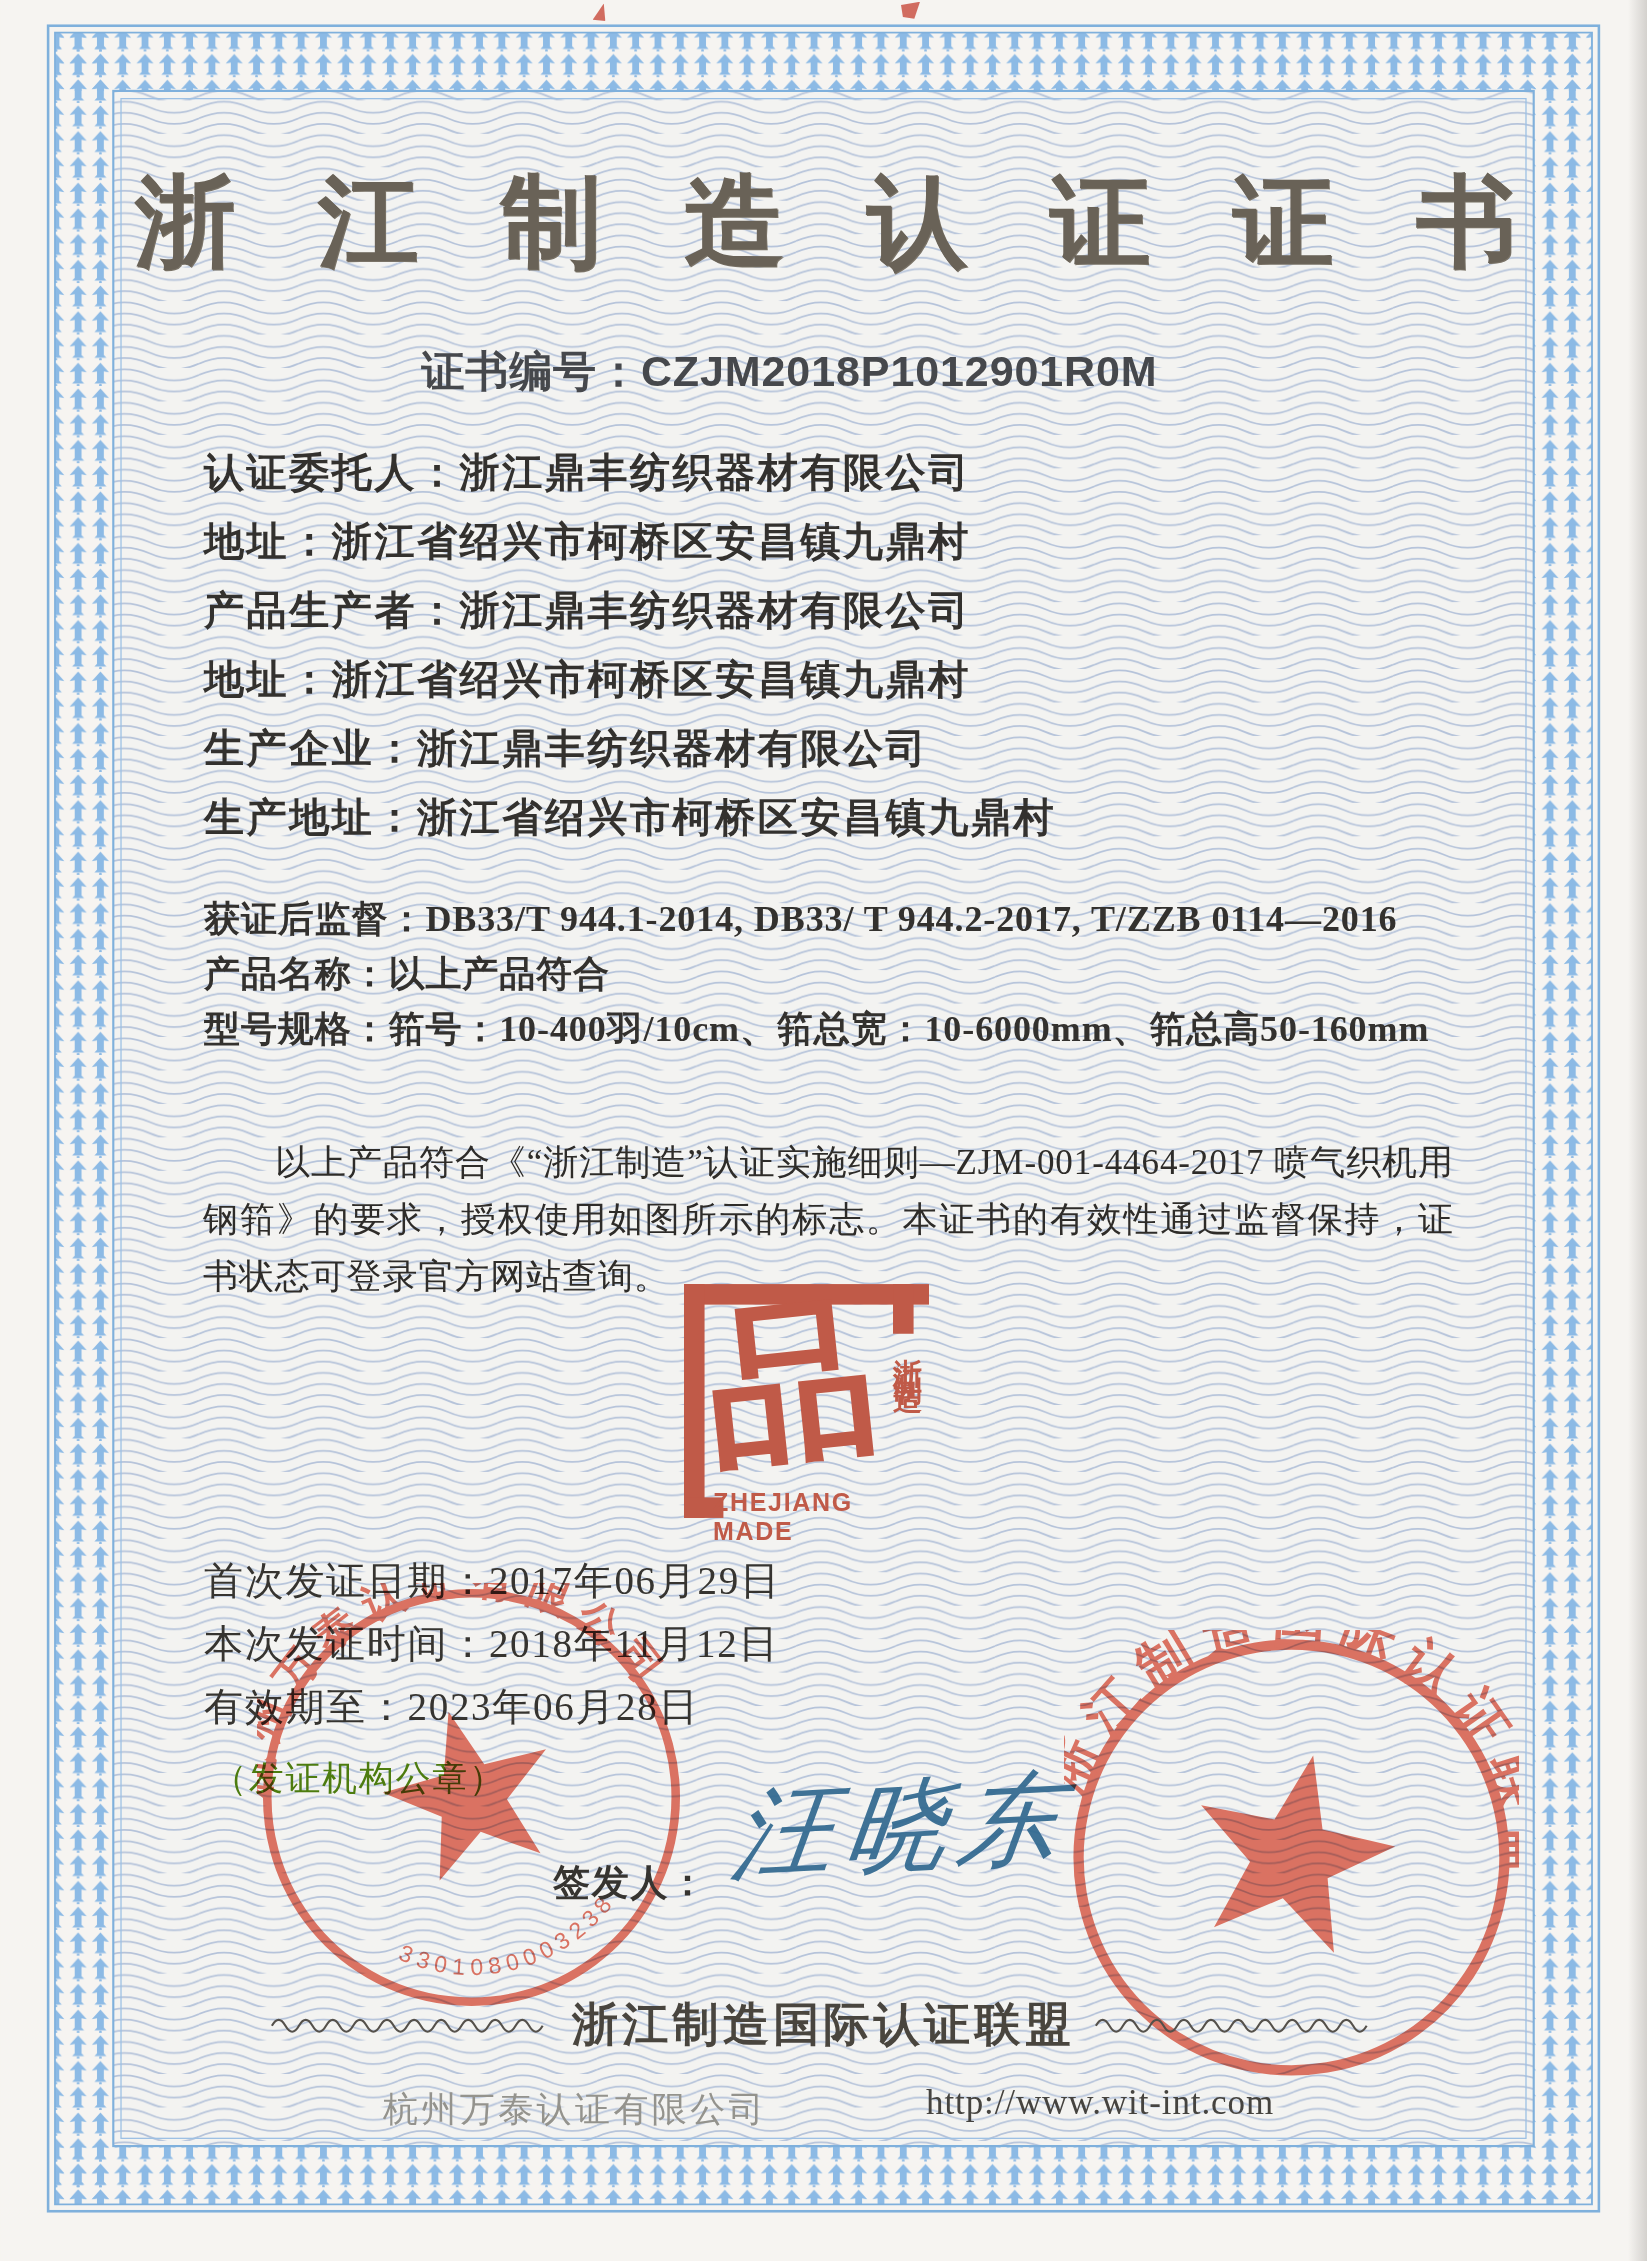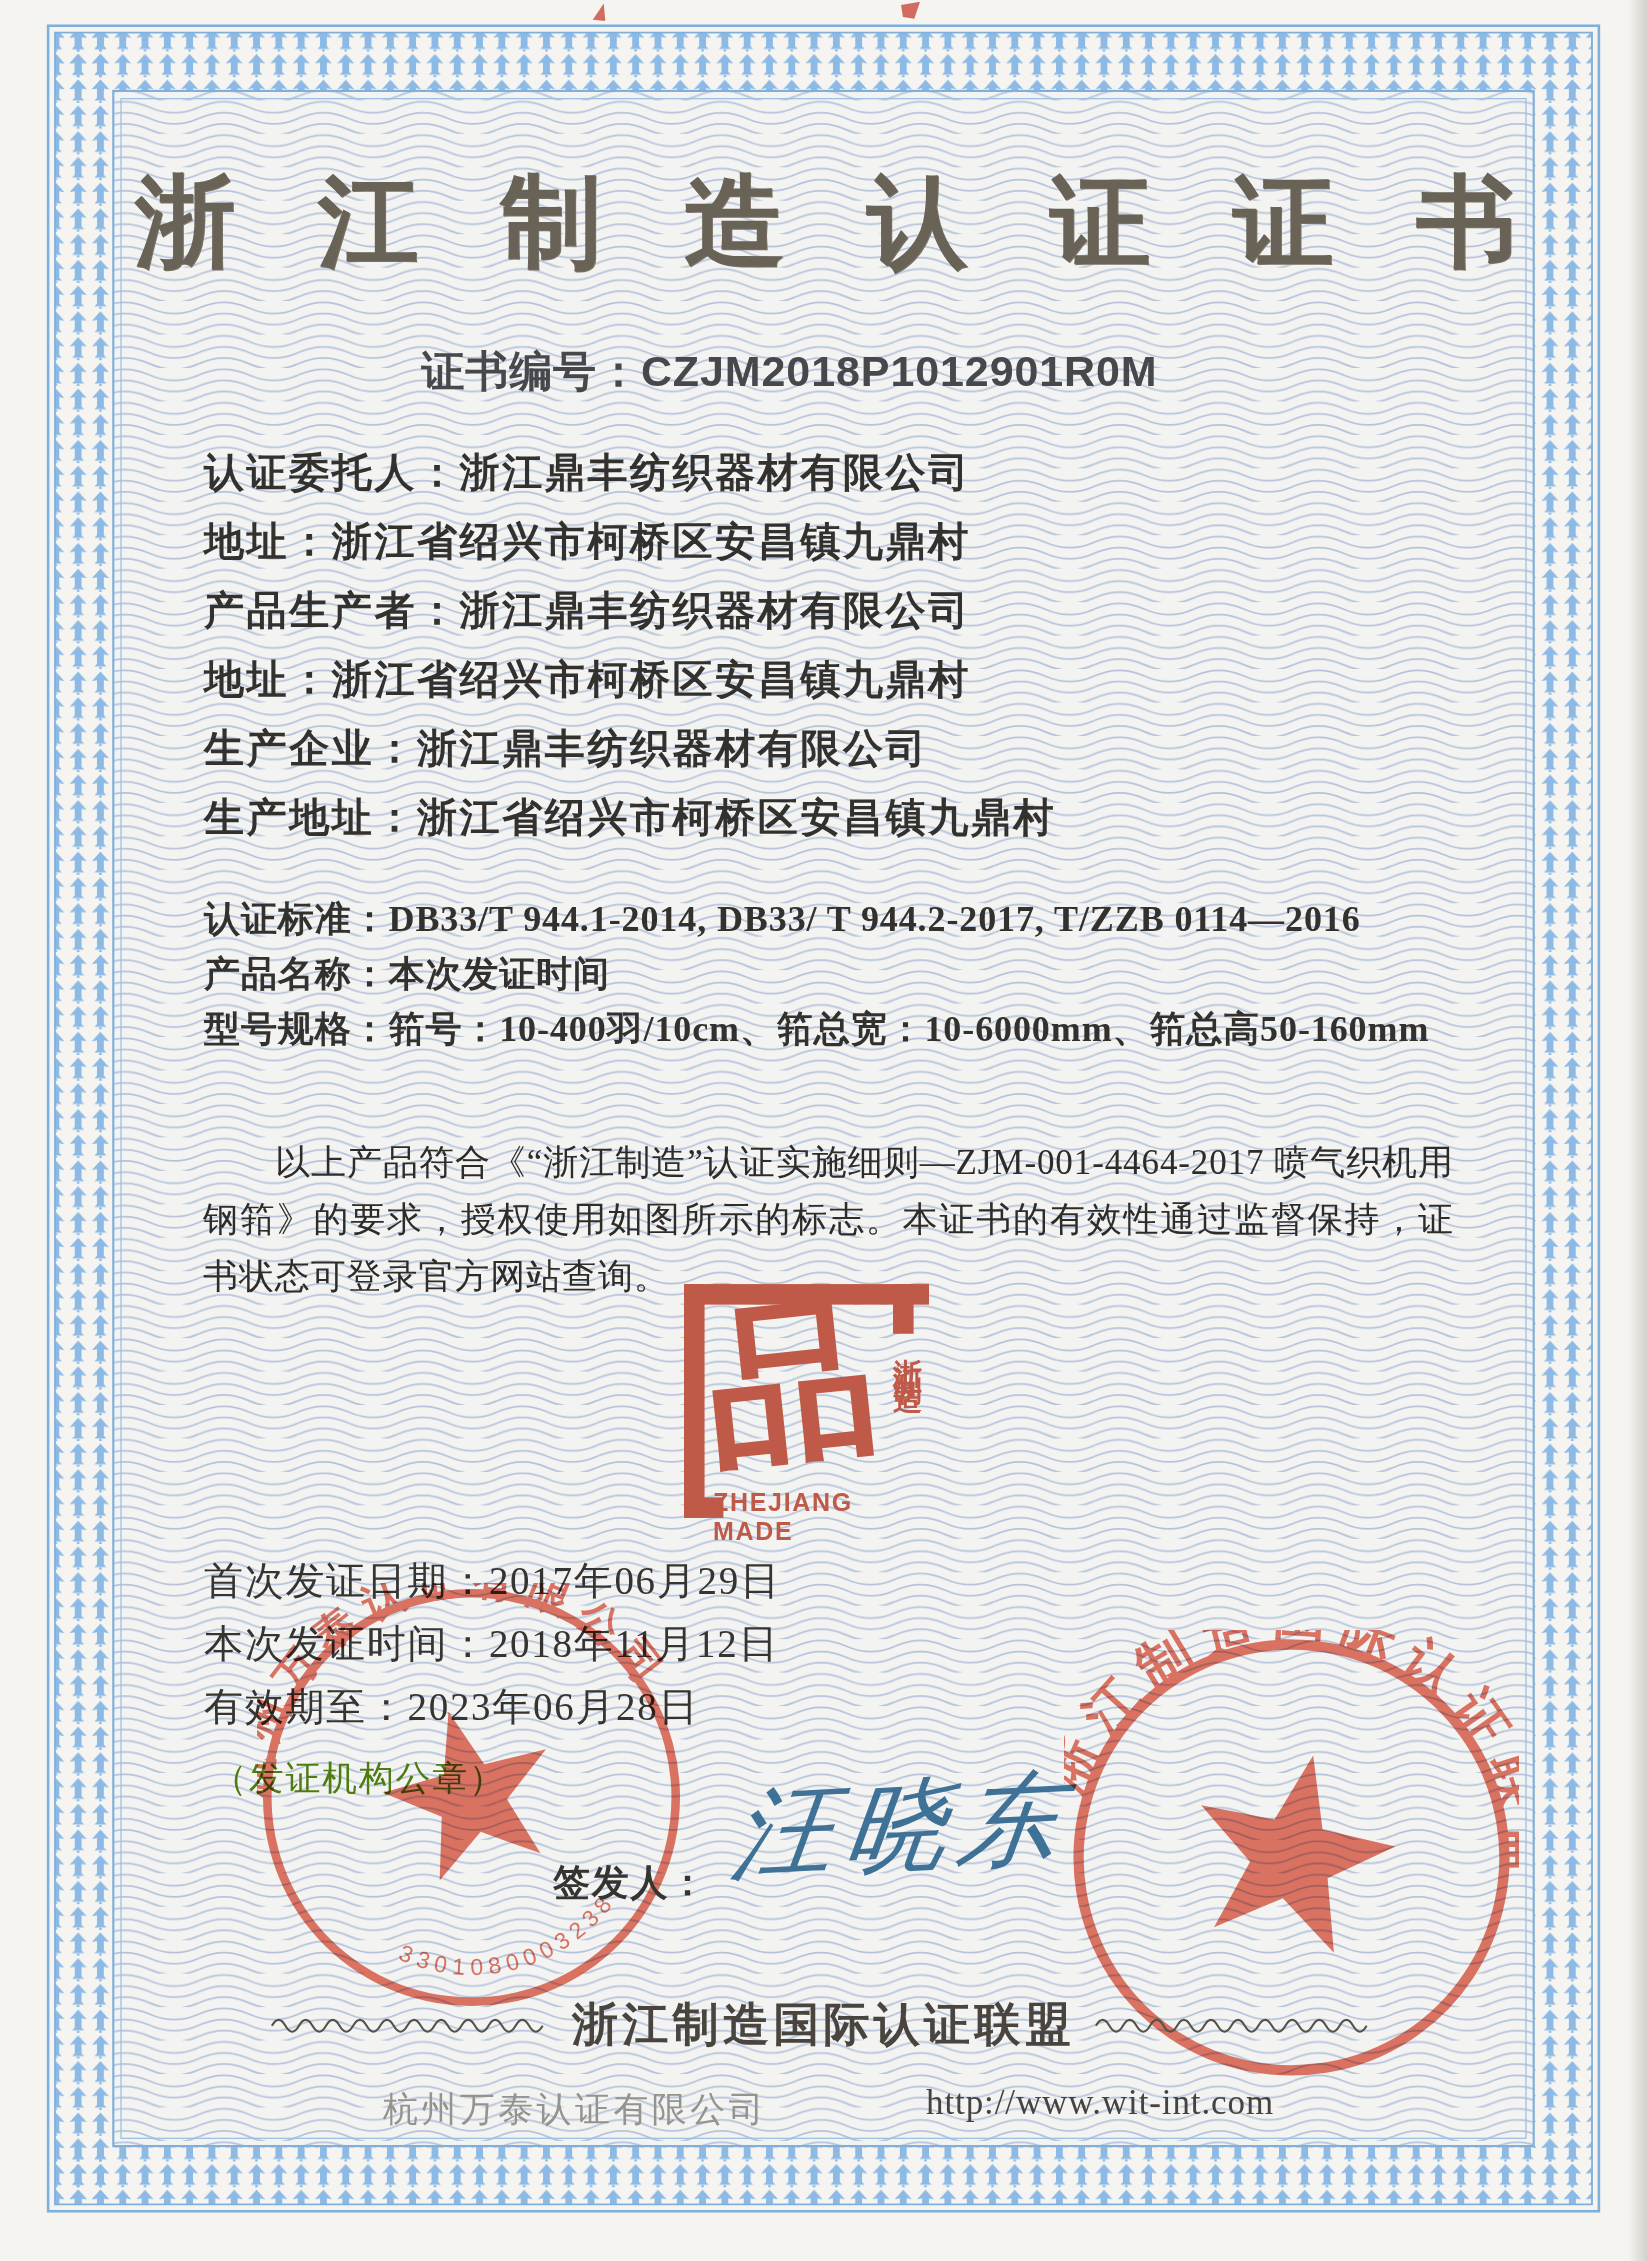--- a/index.html
+++ b/index.html
@@ -88,22 +88,22 @@
   <div class="abs fields">
     <div><span>认证委托人：</span><span>浙江鼎丰纺织器材有限公司</span></div>
     <div><span>地址：</span><span>浙江省绍兴市柯桥区安昌镇九鼎村</span></div>
     <div><span>产品生产者：</span><span>浙江鼎丰纺织器材有限公司</span></div>
     <div><span>地址：</span><span>浙江省绍兴市柯桥区安昌镇九鼎村</span></div>
     <div><span>生产企业：</span><span>浙江鼎丰纺织器材有限公司</span></div>
     <div><span>生产地址：</span><span>浙江省绍兴市柯桥区安昌镇九鼎村</span></div>
   </div>
 
   <div class="abs specs">
-    <div><span>认证标准：</span><span>DB33/T 944.1-2014, DB33/ T 944.2-2017, T/ZZB 0114—2016</span></div>
-    <div><span>产品名称：</span><span>本次发证时间</span></div>
+    <div><span>获证后监督：</span><span>DB33/T 944.1-2014, DB33/ T 944.2-2017, T/ZZB 0114—2016</span></div>
+    <div><span>产品名称：</span><span>以上产品符合</span></div>
     <div><span>型号规格：</span><span>筘号：10-400羽/10cm、筘总宽：10-6000mm、筘总高50-160mm</span></div>
   </div>
 
   <div class="abs statement">以上产品符合《“浙江制造”认证实施细则—ZJM-001-4464-2017 喷气织机用钢筘》的要求，授权使用如图所示的标志。本证书的有效性通过监督保持，证书状态可登录官方网站查询。</div>
 
   <div class="abs logo">
     <svg width="245" height="234" viewBox="0 0 286 273">
       <rect x="0" y="0" width="286" height="24" fill="#c05a48"></rect>
       <rect x="244" y="0" width="24" height="58" fill="#c05a48"></rect>
       <rect x="0" y="0" width="24" height="273" fill="#c05a48"></rect>

